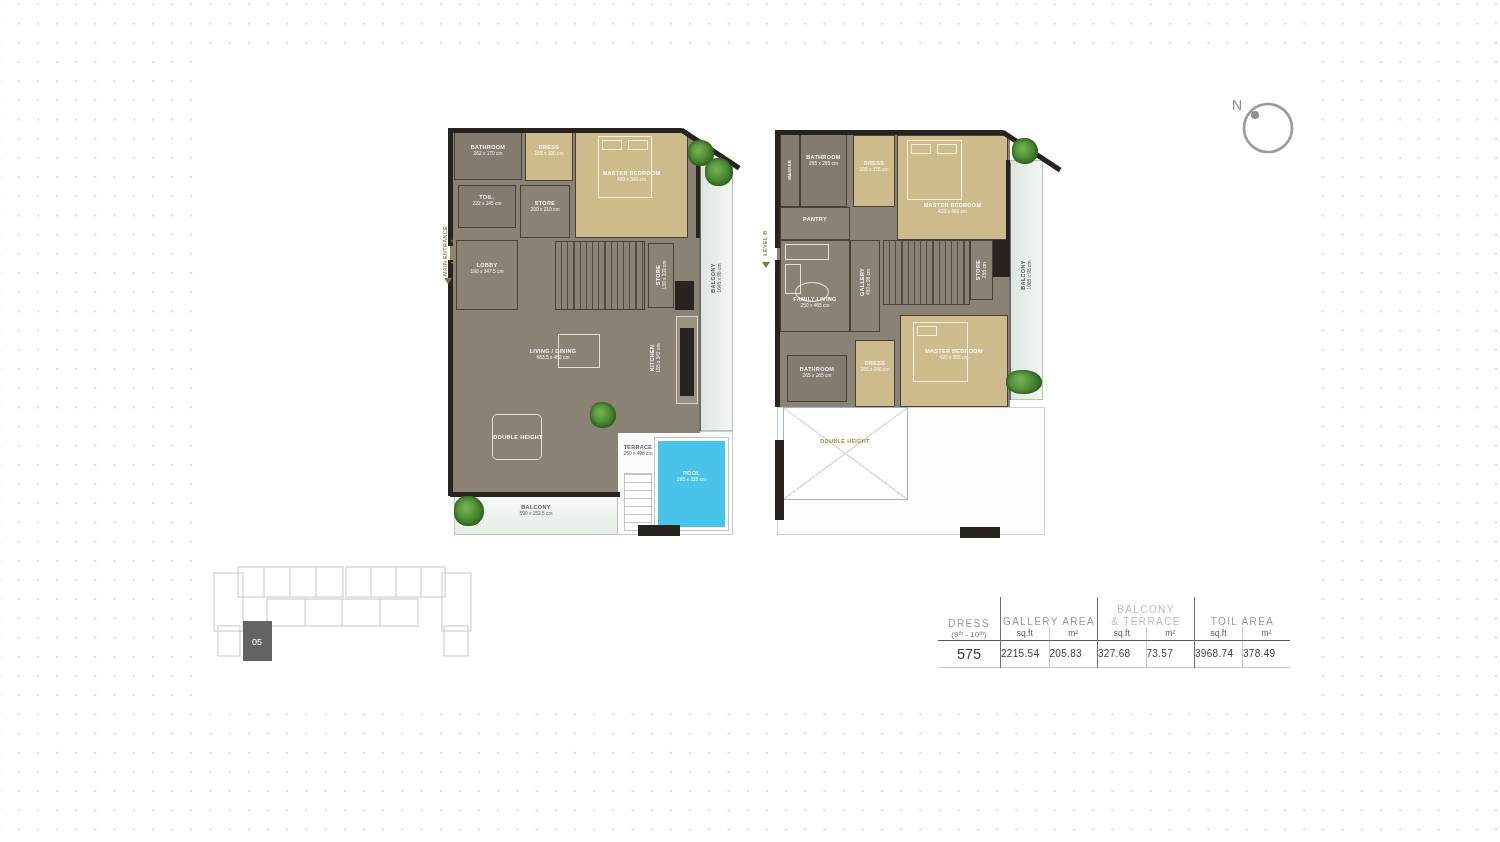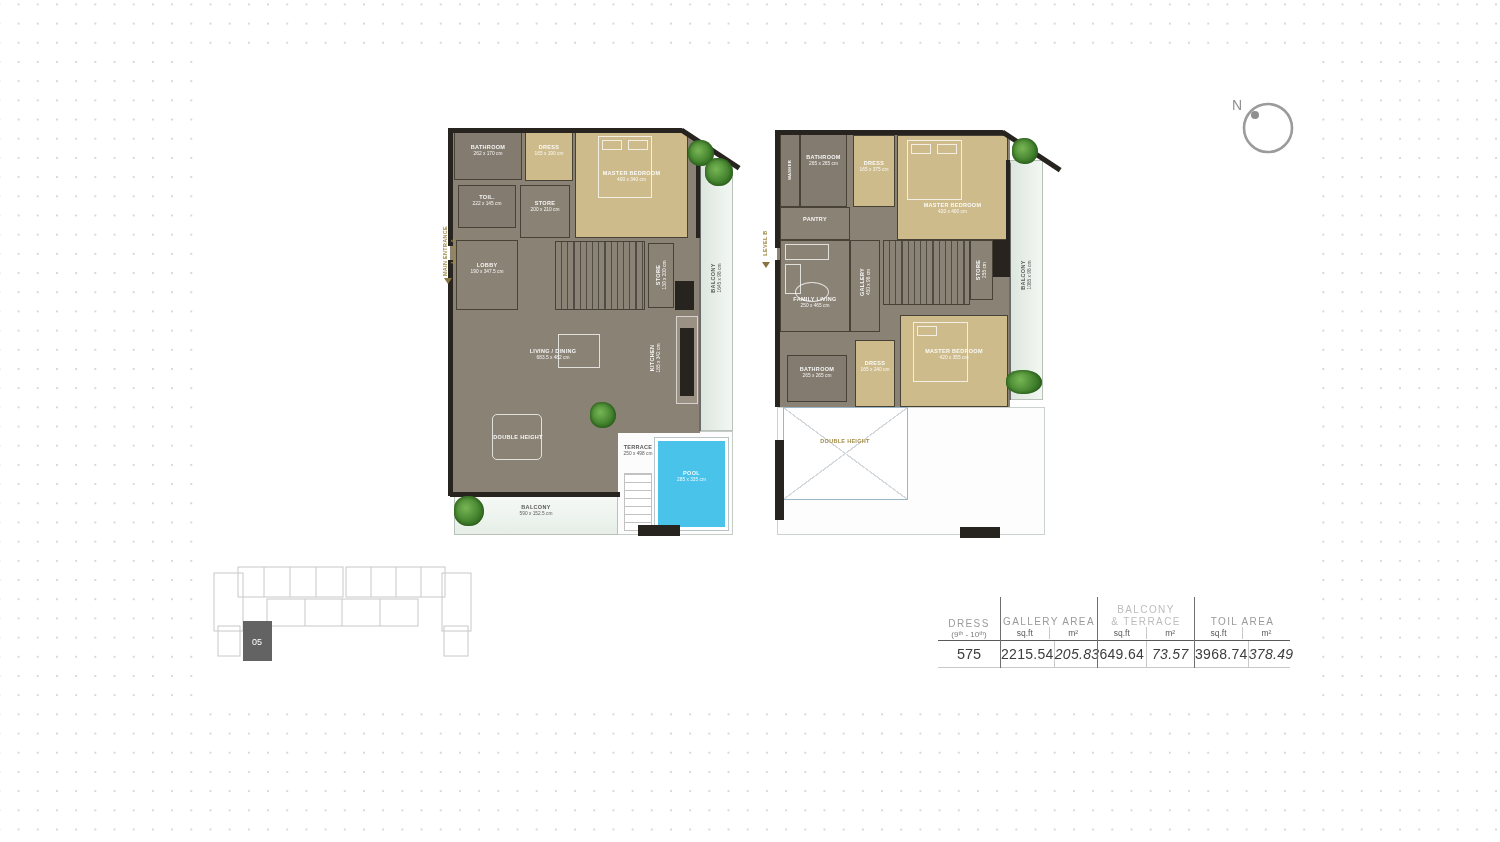--- a/index.html
+++ b/index.html
@@ -52,22 +52,22 @@
   .at-col + .at-col{border-left:1px solid #6f6f6f;}
   .at-hdr{height:44px;display:flex;flex-direction:column;justify-content:flex-end;align-items:center;
     border-bottom:1px solid #5a5a5a;box-sizing:border-box;padding-bottom:1px;}
   .at-title{font-size:10px;letter-spacing:1.4px;color:#9a9a9a;white-space:nowrap;}
   .at-title.light{color:#bdbdbd;line-height:1.15;}
   .at-sub{font-size:8px;color:#7c7c7c;margin-top:1px;}
   .at-units{display:flex;width:100%;}
   .at-units span{flex:1;text-align:center;font-size:8.5px;color:#5a5a5a;padding:1px 0;}
   .at-units span + span{border-left:1px solid #c9c9c9;}
   .at-vals{display:flex;width:100%;height:27px;border-bottom:1px solid #c9c9c9;box-sizing:border-box;}
-  .at-vals span{flex:1;text-align:center;font-size:14px;letter-spacing:.3px;line-height:26px;white-space:nowrap;}
-  .at-vals span + span{border-left:1px solid #c9c9c9;font-style:italic;}
+  .at-vals span{flex:1;font-size:10px;letter-spacing:.3px;line-height:26px;white-space:nowrap;}
+  .at-vals span + span{border-left:1px solid #c9c9c9;}
   .at-unit-val{height:27px;text-align:center;font-size:14.5px;line-height:26px;border-bottom:1px solid #c9c9c9;box-sizing:border-box;}
 </style>
 </head>
 <body>
 
 <div id="root">
   <div class="panel"></div>
 
   <svg style="position:absolute;left:1226px;top:92px;" width="76" height="68" viewBox="0 0 76 68">
     <text x="6" y="18" font-size="14" fill="#8f8f8f" font-family="Liberation Sans, sans-serif">N</text>
@@ -326,21 +326,21 @@
     <div class="at-col" style="width:97px;">
       <div class="at-hdr">
         <span class="at-title light">BALCONY</span>
         <span class="at-title light">&amp; TERRACE</span>
         <div class="at-units">
           <span>sq.ft</span>
           <span>m²</span>
         </div>
       </div>
       <div class="at-vals">
-        <span>649.64</span>
+        <span>327.68</span>
         <span>73.57</span>
       </div>
     </div>
     <div class="at-col" style="width:96px;">
       <div class="at-hdr">
         <span class="at-title">TOIL AREA</span>
         <div class="at-units">
           <span>sq.ft</span>
           <span>m²</span>
         </div>

